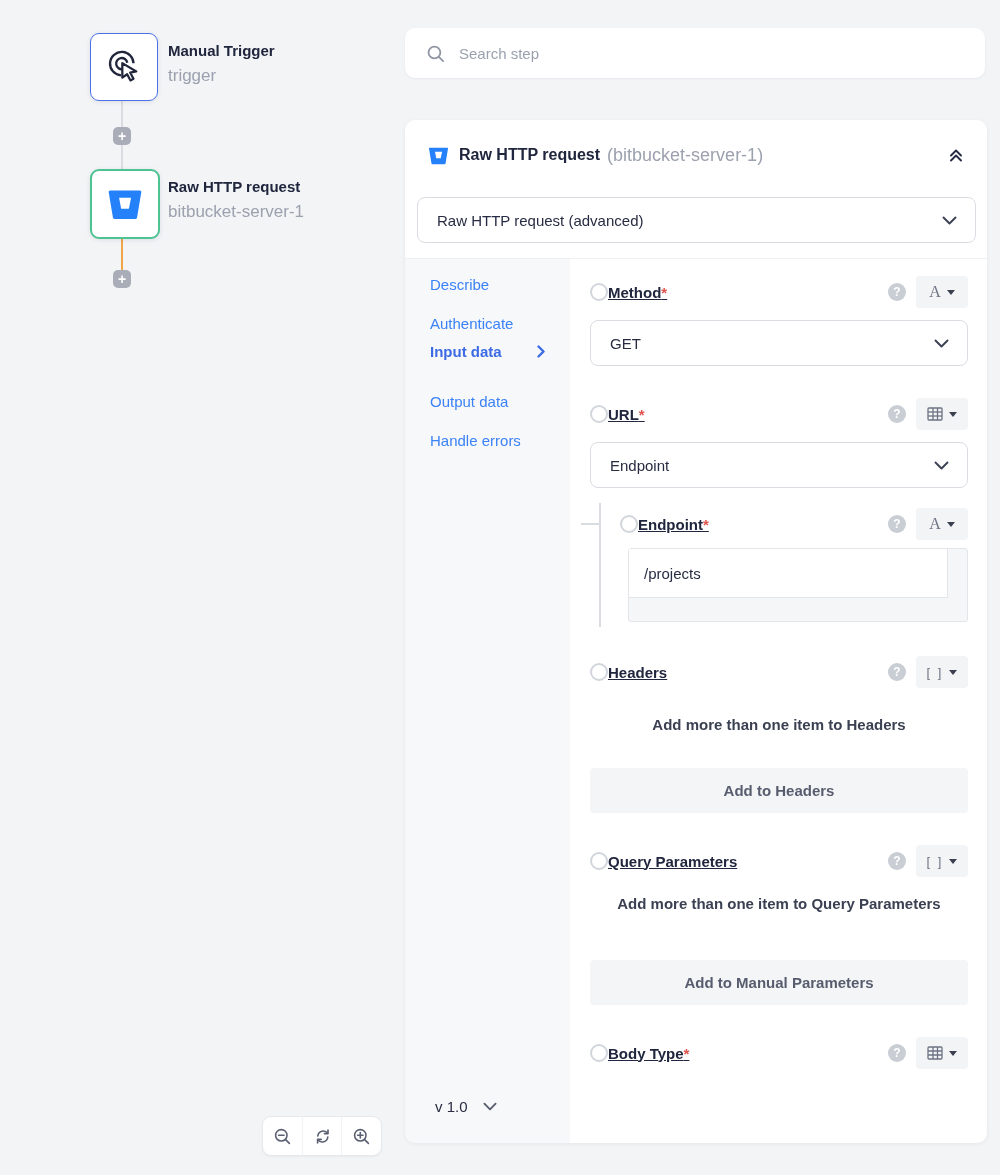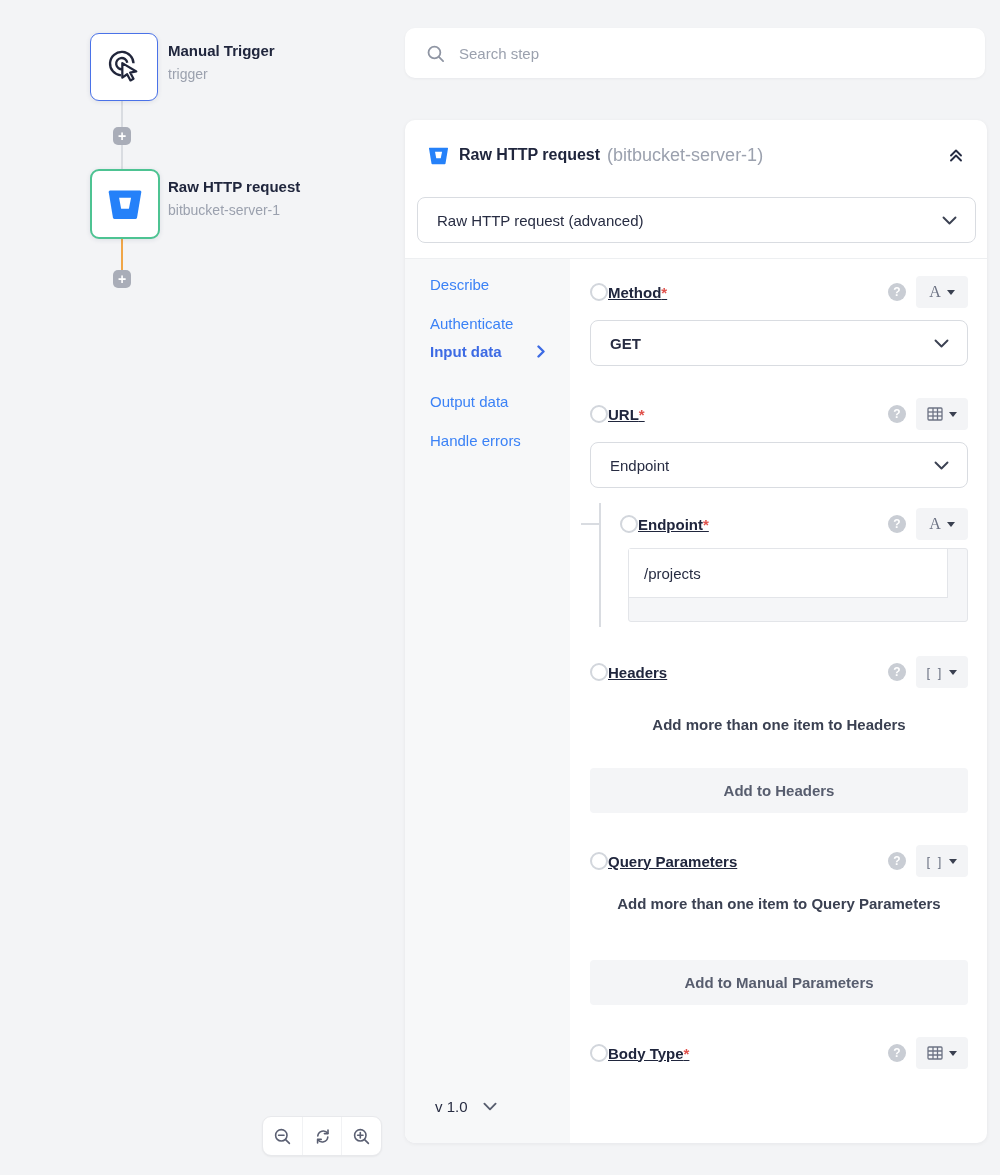--- a/index.html
+++ b/index.html
@@ -12,21 +12,21 @@
   body{width:1000px;height:1175px;background:var(--page-bg);
        font-family:"Liberation Sans", sans-serif;color:var(--navy);}
   #app{position:relative;width:1000px;height:1175px;overflow:hidden;}
 
   
   .node{position:absolute;width:66px;height:66px;background:#fff;border-radius:9px;
         display:flex;align-items:center;justify-content:center;box-shadow:0 1px 5px rgba(30,40,80,.10);}
   .node1{left:90px;top:33px;border:1.5px solid var(--node-blue);}
   .node2{left:90px;top:169px;border:2px solid var(--node-green);}
   .node-title{position:absolute;left:168px;font-size:15px;font-weight:700;color:var(--navy);}
-  .node-sub{position:absolute;left:168px;font-size:14px;color:var(--gray-text);}
+  .node-sub{position:absolute;left:168px;font-size:17px;color:var(--gray-text);}
   .conn{position:absolute;left:121px;width:2px;}
   .conn-gray{top:101px;height:68px;background:#d9dce1;}
   .conn-orange{top:237px;height:34px;background:var(--connector-orange);}
   .add-btn{position:absolute;left:113px;width:18px;height:18px;background:#a9adb8;border-radius:5px;
            color:#fff;display:flex;align-items:center;justify-content:center;
            font-size:14px;font-weight:700;line-height:1;cursor:pointer;}
   .add1{top:127px;} .add2{top:270px;}
 
   
   .search-bar{position:absolute;left:405px;top:28px;width:580px;height:50px;background:#fff;
@@ -206,21 +206,21 @@
       <span class="radio"></span>
       <span class="flabel"><span>Method</span><span class="req">*</span></span>
       <span class="help">
           <span>?</span>
         </span>
       <span class="chip">
         <span class="chip-a">A</span>
         <span class="chip-tri"></span>
       </span>
     </div>
-    <div class="fselect" style="top:200px;font-weight:bold;">
+    <div class="fselect" style="top:200px;">
       <span class="sel-text">GET</span>
       <span class="sel-chev">
         <svg width="15" height="9" viewBox="0 0 15 9" fill="none">
             <polyline points="1.5,1.5 7.5,7.5 13.5,1.5" stroke="#3b4152" stroke-width="1.9" stroke-linecap="round" stroke-linejoin="round"></polyline>
           </svg>
       </span>
     </div>
 
     <div class="fhead" style="top:278px;">
       <span class="radio"></span>

